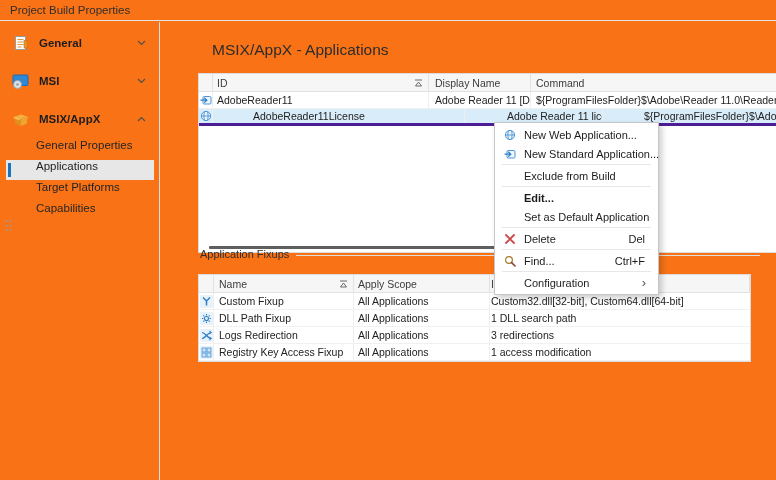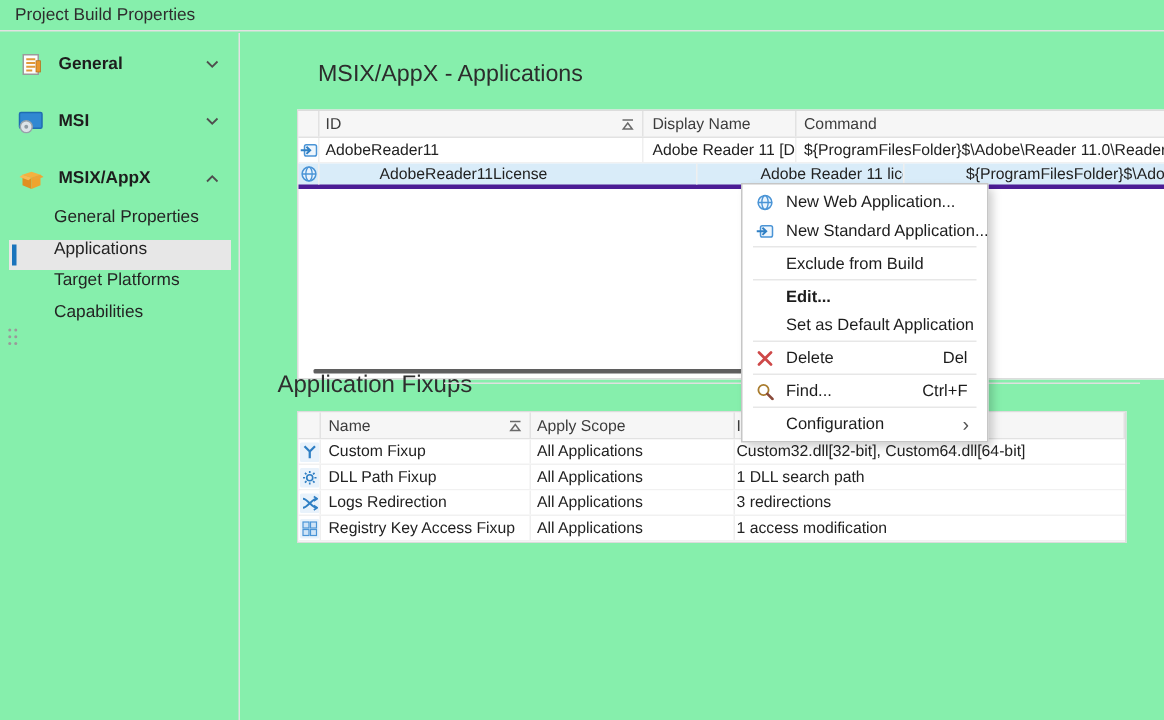--- a/index.html
+++ b/index.html
@@ -1,17 +1,17 @@
 <!DOCTYPE html>
 <html><head>
 <meta charset="utf-8">
 <style>
   html,body{margin:0;padding:0;background:#ddd;}
   #window{
-    position:relative;width:776px;height:480px;background:#86efac;
+    position:relative;width:776px;height:480px;background:#f97316;
     font-family:"Liberation Sans",sans-serif;color:#222;overflow:hidden;
     -webkit-font-smoothing:antialiased;
   }
   
   .titlebar{position:absolute;top:0;left:0;right:0;height:21px;line-height:21px;
     padding-left:10px;font-size:11.5px;color:#2e2e2e;border-bottom:1px solid #e2e2e2;box-sizing:border-box;}
   
   .sidebar{position:absolute;top:22px;left:0;width:160px;bottom:0;border-right:1px solid #e2e2e2;box-sizing:border-box;}
   .side-section{position:absolute;left:0;width:100%;height:22px;display:flex;align-items:center;
     padding-left:12px;box-sizing:border-box;font-weight:bold;font-size:11.5px;color:#1d1d1d;cursor:default;}
@@ -42,21 +42,21 @@
   .c2{width:102px;flex:none;padding-left:6px;}
   .c3{flex:1;padding-left:5px;}
   
   .f0{width:15px;flex:none;}
   .f1{width:140px;flex:none;padding-left:5px;align-items:center;}
   .f2{width:136px;flex:none;padding-left:4px;}
   .f3{flex:1;padding-left:1px;}
   .sort{margin-left:auto;margin-right:5px;flex:none;display:flex;}
   .fixup-ic{width:13px;height:13px;background:#e8f2fb;display:flex;align-items:center;justify-content:center;border-radius:1px;}
   .hscroll-thumb{position:absolute;left:10px;bottom:3px;width:306px;height:3px;background:#5f5f5f;border-radius:1px;}
-  .fixups-label{position:absolute;left:185px;top:248px;font-size:16px;color:#2e2e2e;}
+  .fixups-label{position:absolute;left:200px;top:248px;font-size:11px;color:#2e2e2e;}
   .fixups-line{position:absolute;left:296px;top:255px;width:464px;height:1px;background:#e0e0e0;}
   
   .menu{position:absolute;left:494px;top:122px;width:165px;background:#fff;border:1px solid #c6c6c6;
     box-shadow:3px 3px 6px rgba(0,0,0,.2);padding:2px 0;z-index:20;box-sizing:border-box;}
   .menu-item{height:19px;display:flex;align-items:center;font-size:11px;color:#1c1c1c;cursor:default;}
   .menu-item .micon{width:29px;flex:none;display:flex;justify-content:center;align-items:center;}
   .menu-item .mlabel{flex:1;white-space:nowrap;overflow:hidden;}
   .menu-item .mshort{padding-right:13px;color:#1c1c1c;}
   .menu-item.bold .mlabel{font-weight:bold;}
   .menu-sep{height:1px;background:#e7e7e7;margin:1px 7px;}

